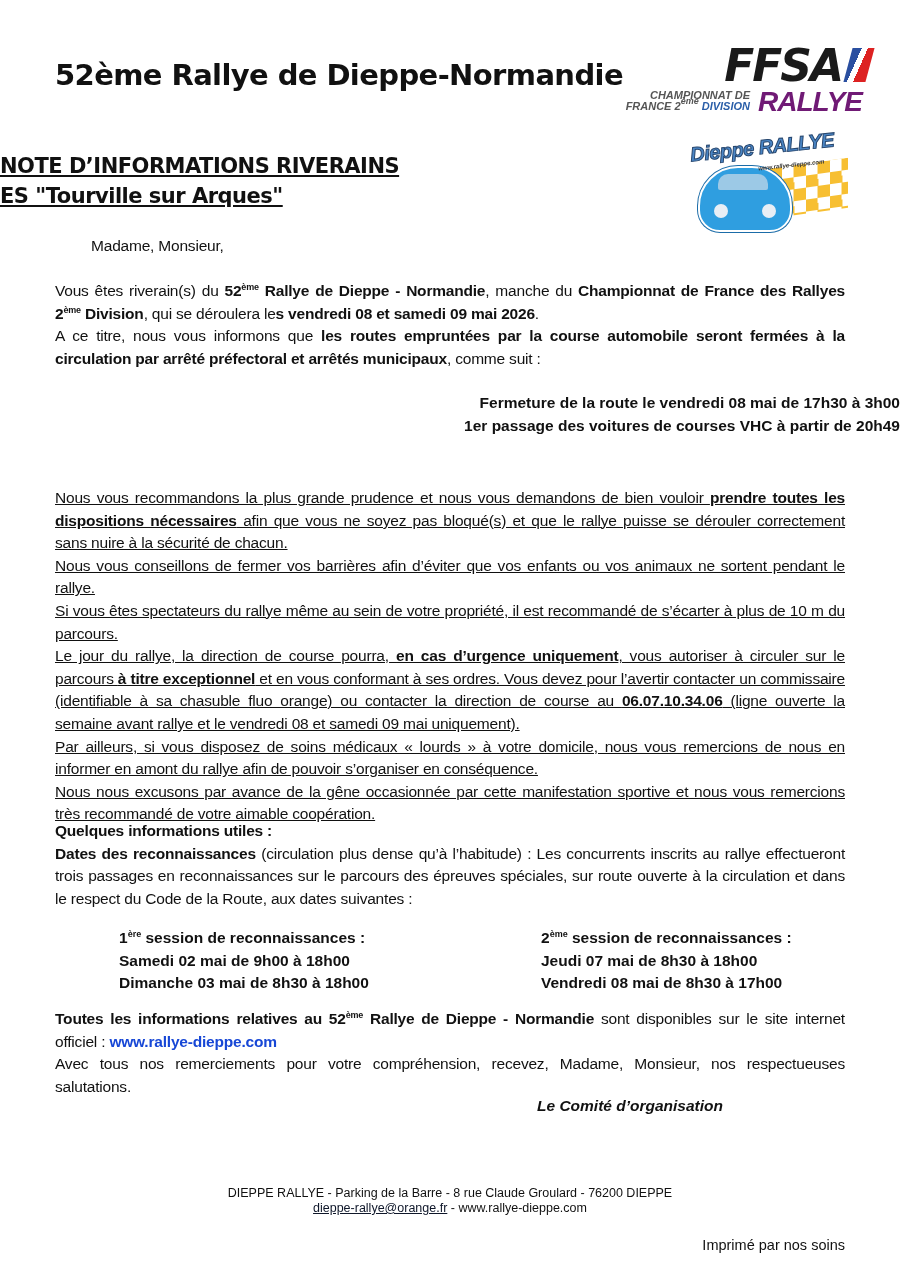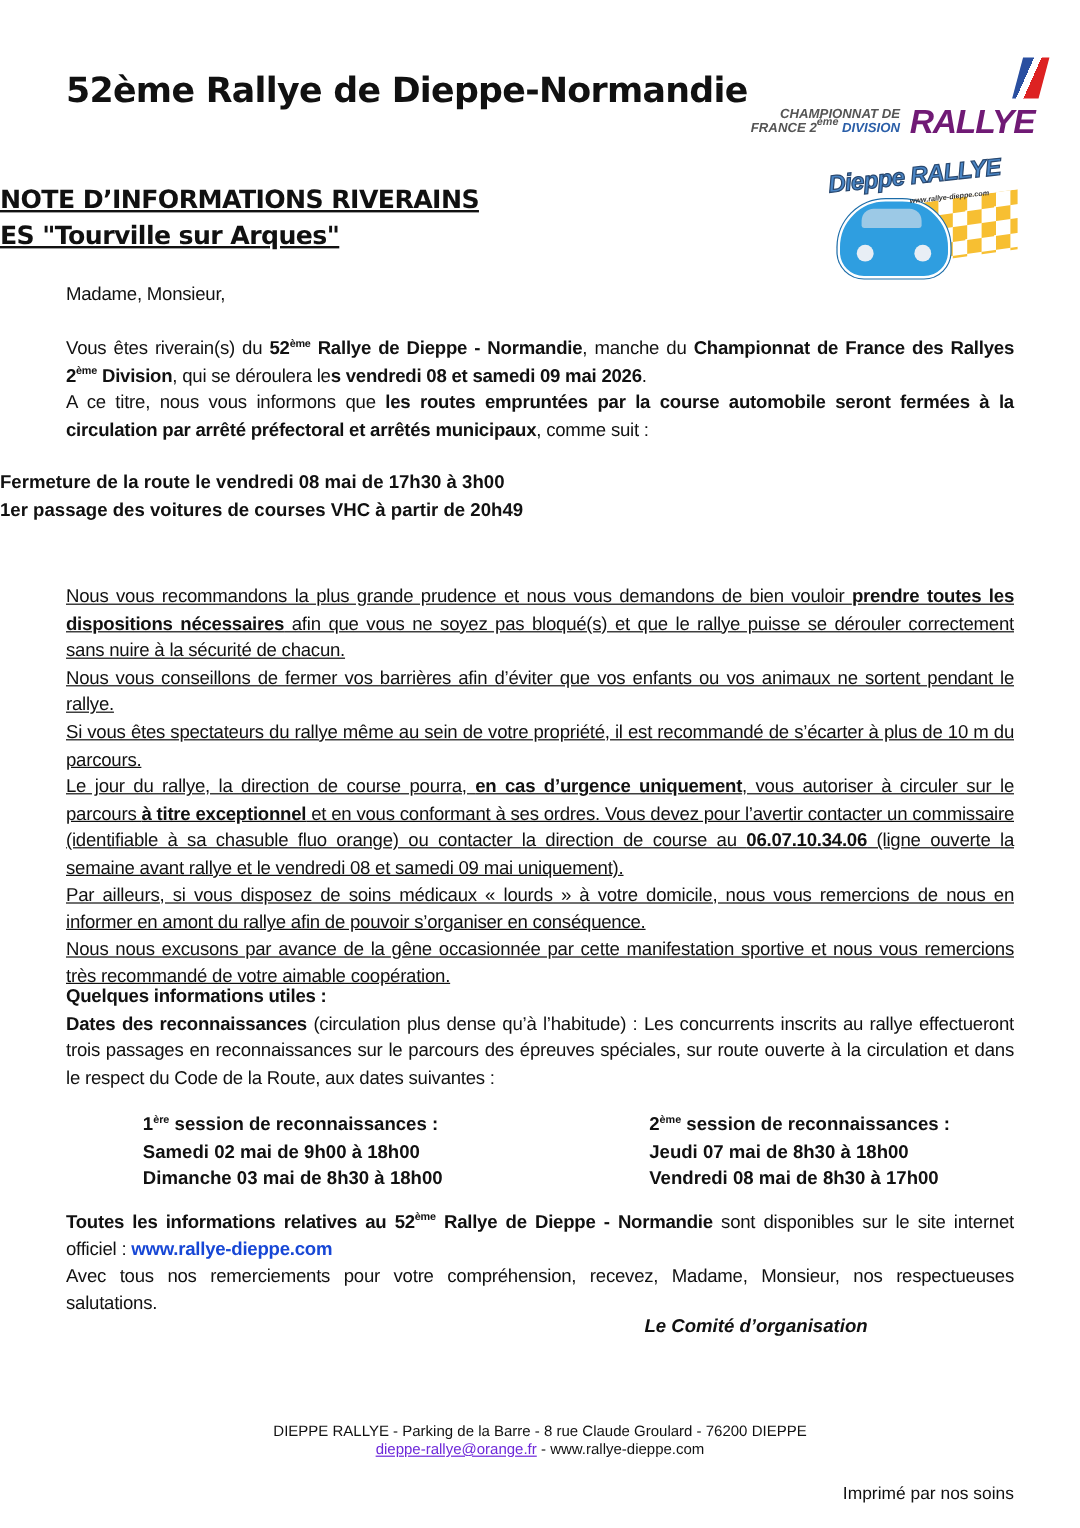--- a/index.html
+++ b/index.html
@@ -34,58 +34,59 @@
             color: #333; transform: rotate(-6deg); }
   .note-title { position: absolute; left: 0; width: 868px; top: 151px;
                 font-size: 21px; font-weight: bold; line-height: 30px; font-family: "DejaVu Sans", sans-serif;
                 letter-spacing: -0.5px; }
   .note-title span { text-decoration: underline; display: inline-block; }
   .body-text { position: absolute; left: 55px; width: 790px; font-size: 15.5px; line-height: 22.6px;
                text-align: justify; font-family: "Liberation Sans", sans-serif; letter-spacing: -0.2px; }
   .body-text p { margin: 0; }
   b { font-weight: bold; }
   sup { font-size: 9px; line-height: 0; vertical-align: 6px; font-weight: inherit; }
-  .center-block { position: absolute; left: 0; width: 900px; text-align: left; top: 392px;
+  .center-block { position: absolute; left: 0; width: 900px; text-align: right; top: 392px;
                   font-size: 15.5px; font-weight: bold; line-height: 22.6px; }
   .sessions { position: absolute; top: 927px; left: 119px; width: 720px; font-size: 15.5px; font-weight: bold; line-height: 22.6px; }
   .session { position: absolute; top: 0; }
   .link { color: #1747d6; font-weight: bold; }
   .signature { position: absolute; left: 537px; top: 1097px; font-size: 15.5px; font-weight: bold; font-style: italic; }
   .footer { position: absolute; left: 0; width: 900px; text-align: center; top: 1186px; font-size: 12.5px;
             line-height: 15px; font-family: Liberation Sans, sans-serif; color: #111; }
-  .footer a { color: #6d28d9; text-decoration: underline; }
+  .footer a { color: #0f172a; text-decoration: underline; }
   .printed { position: absolute; right: 55px; top: 1237px; font-size: 14.5px; }
 </style>
 </head>
 <body>
 
 <div class="page-title">52ème Rallye de Dieppe-Normandie</div>
 
 <div class="ffsa-logo">
+  <div class="ffsa-word">FFSA</div>
   <div class="ffsa-flag"></div>
   <div class="ffsa-sub">
     <div>CHAMPIONNAT DE</div>
     <div><span>FRANCE 2</span><sup>ème</sup><span class="div2"> DIVISION</span></div>
   </div>
   <div class="ffsa-rallye">RALLYE</div>
 </div>
 
 <div class="dieppe-logo">
   <div class="dl-flag"></div>
   <div class="dl-car"></div>
   <div class="dl-title">Dieppe RALLYE</div>
   <div class="dl-url">www.rallye-dieppe.com</div>
 </div>
 
 <div class="note-title">
   <span>NOTE D’INFORMATIONS RIVERAINS</span><br>
   <span>ES "Tourville sur Arques"</span>
 </div>
 
-<div class="body-text" style="top:235px;">
+<div class="body-text" style="top:235px;margin-left:36px;">
   <p>Madame, Monsieur,</p>
 </div>
 
 <div class="body-text" style="top:280px;">
   <p><span>Vous êtes riverain(s) du </span><b><span>52</span><sup>ème</sup><span> Rallye de Dieppe - Normandie</span></b><span>, manche du </span><b><span>Championnat de France des Rallyes 2</span><sup>ème</sup><span> Division</span></b><span>, qui se déroulera le</span><b>s vendredi 08 et samedi 09 mai 2026</b><span>.</span></p>
   <p><span>A ce titre, nous vous informons que </span><b>les routes empruntées par la course automobile seront fermées à la circulation par arrêté préfectoral et arrêtés municipaux</b><span>, comme suit :</span></p>
 </div>
 
 <div class="center-block">
   <div>Fermeture de la route le vendredi 08 mai de 17h30 à 3h00</div>

